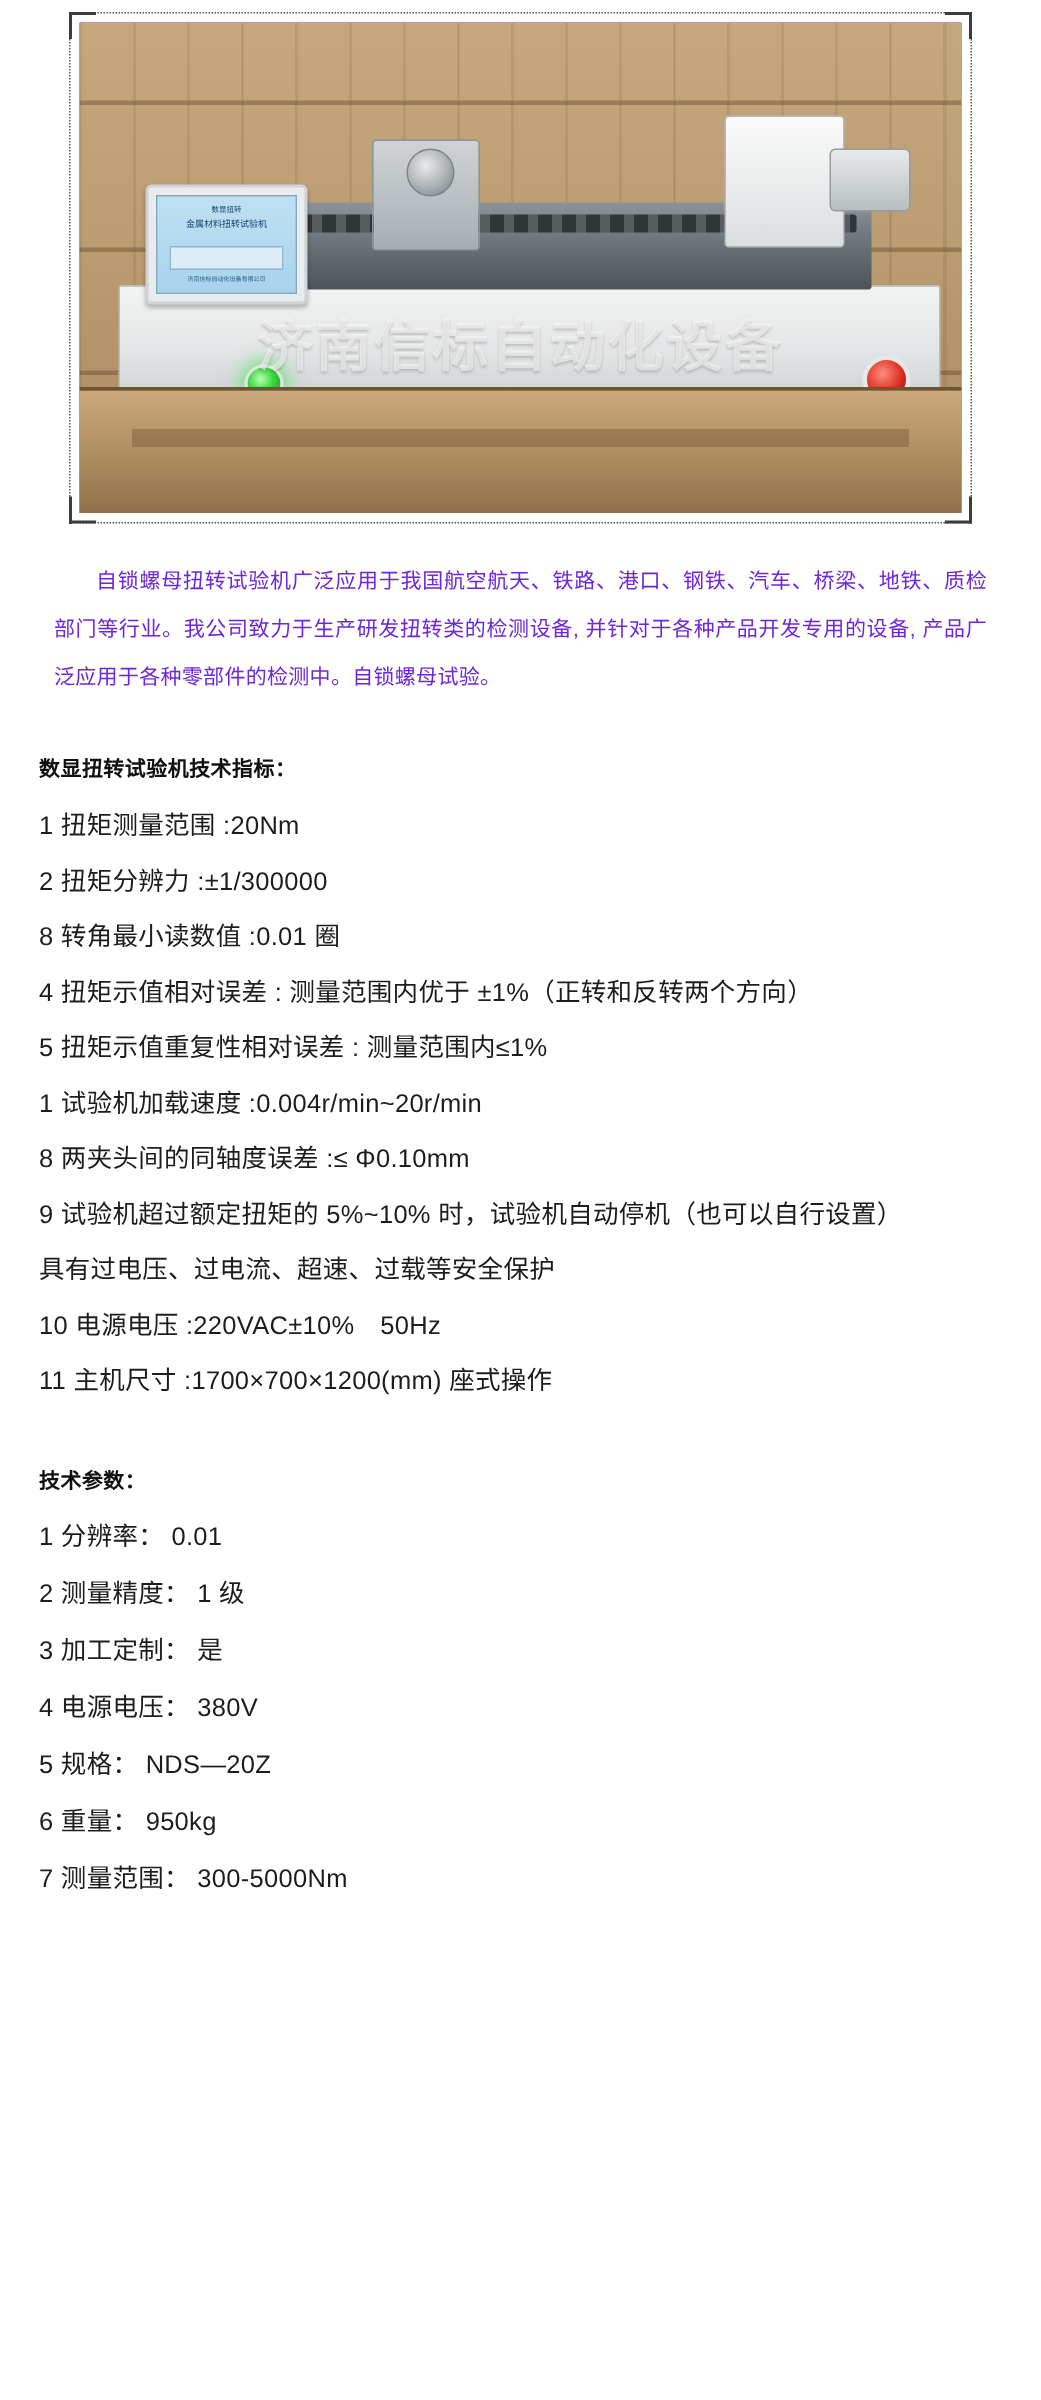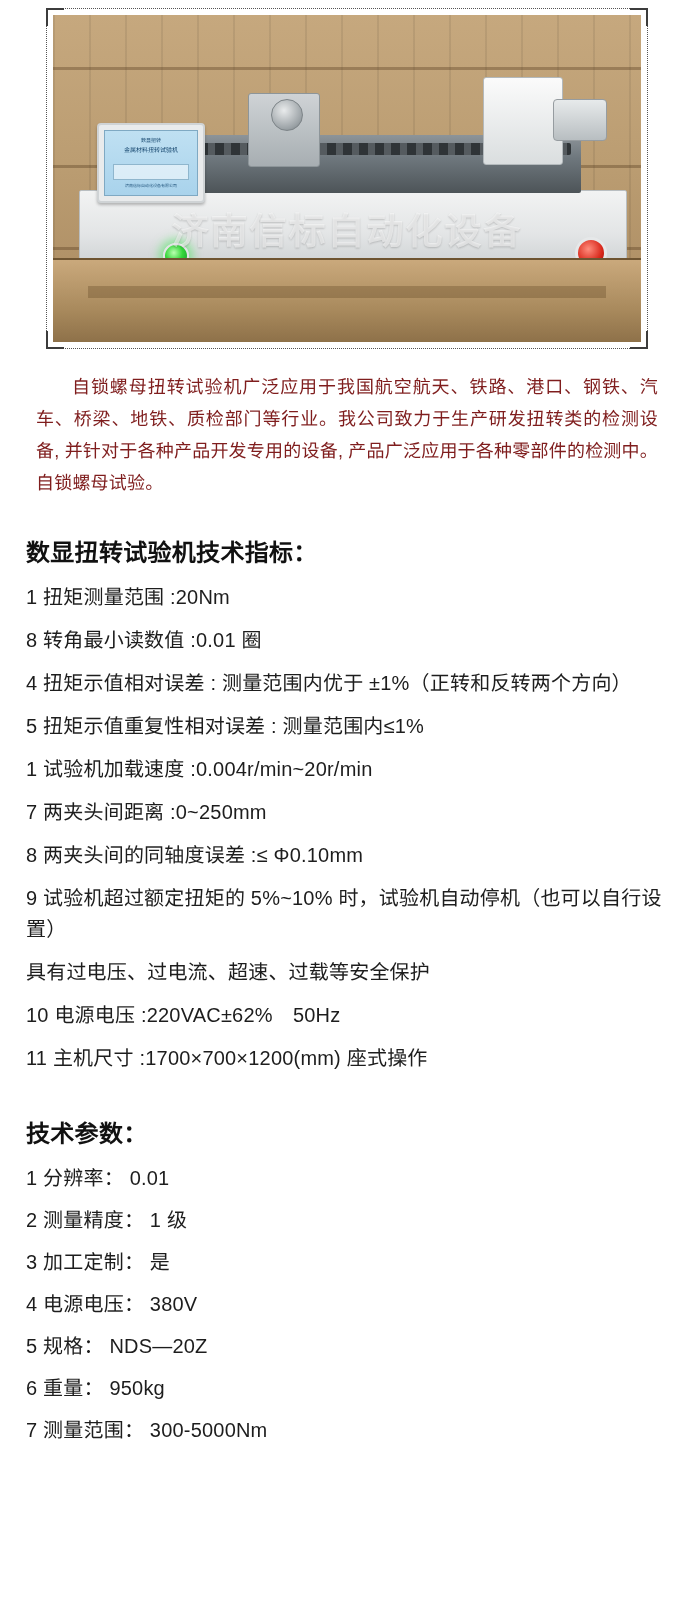--- a/index.html
+++ b/index.html
@@ -226,47 +226,47 @@
     border-width: 0;
   }
   .corner.tl { top: -1px; left: -1px; border-top-width: 2px; border-left-width: 2px; }
   .corner.tr { top: -1px; right: -1px; border-top-width: 2px; border-right-width: 2px; }
   .corner.bl { bottom: -1px; left: -1px; border-bottom-width: 2px; border-left-width: 2px; }
   .corner.br { bottom: -1px; right: -1px; border-bottom-width: 2px; border-right-width: 2px; }
 
   
   .intro {
     margin: 22px 36px 0 36px;
-    font-size: 18px;
+    font-size: 14px;
     line-height: 32px;
-    color: #7f1d1d;
+    color: #6d28d9;
     text-align: justify;
     text-indent: 2em;
     letter-spacing: 0.2px;
   }
   .section {
     margin: 34px 26px 0 26px;
   }
   .section-title {
-    font-size: 24px;
+    font-size: 14px;
     font-weight: 700;
     color: #111111;
     margin: 0 0 14px 0;
     letter-spacing: 0.3px;
   }
   .spec-list {
     list-style: none;
     margin: 0;
     padding: 0;
   }
   .spec-list li {
-    font-size: 20px;
+    font-size: 17px;
     line-height: 31px;
     color: #1d1d1d;
-    margin: 12px 0 6px 0;
+    margin: 0 0 6px 0;
     letter-spacing: 0.2px;
   }
   .section.params {
     margin-top: 40px;
   }
   .section.params .spec-list li {
     line-height: 30px;
     margin-bottom: 8px;
   }
   .bottom-pad { height: 70px; }
@@ -312,29 +312,29 @@
       <div class="watermark">济南信标自动化设备</div>
     </div>
   </div>
 
   <p class="intro">自锁螺母扭转试验机广泛应用于我国航空航天、铁路、港口、钢铁、汽车、桥梁、地铁、质检部门等行业。我公司致力于生产研发扭转类的检测设备, 并针对于各种产品开发专用的设备, 产品广泛应用于各种零部件的检测中。自锁螺母试验。</p>
 
   <div class="section">
     <h2 class="section-title">数显扭转试验机技术指标：</h2>
     <ul class="spec-list">
       <li>1 扭矩测量范围 :20Nm</li>
+      <li>2 扭矩分辨力 :±1/300000</li>
       <li>8 转角最小读数值 :0.01 圈</li>
       <li>4 扭矩示值相对误差 : 测量范围内优于 ±1%（正转和反转两个方向）</li>
       <li>5 扭矩示值重复性相对误差 : 测量范围内≤1%</li>
       <li>1 试验机加载速度 :0.004r/min~20r/min</li>
-      <li>7 两夹头间距离 :0~250mm</li>
       <li>8 两夹头间的同轴度误差 :≤ Φ0.10mm</li>
       <li>9 试验机超过额定扭矩的 5%~10% 时，试验机自动停机（也可以自行设置）</li>
       <li>具有过电压、过电流、超速、过载等安全保护</li>
-      <li>10 电源电压 :220VAC±62%　50Hz</li>
+      <li>10 电源电压 :220VAC±10%　50Hz</li>
       <li>11 主机尺寸 :1700×700×1200(mm) 座式操作</li>
     </ul>
   </div>
 
   <div class="section params">
     <h2 class="section-title">技术参数：</h2>
     <ul class="spec-list">
       <li>1 分辨率： 0.01</li>
       <li>2 测量精度： 1 级</li>
       <li>3 加工定制： 是</li>

